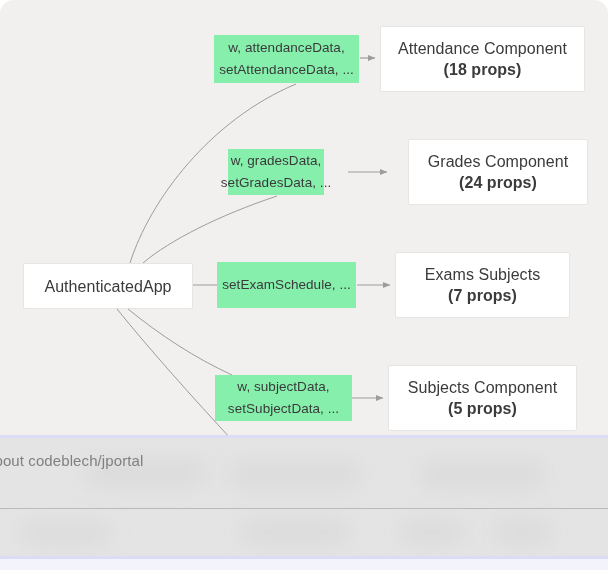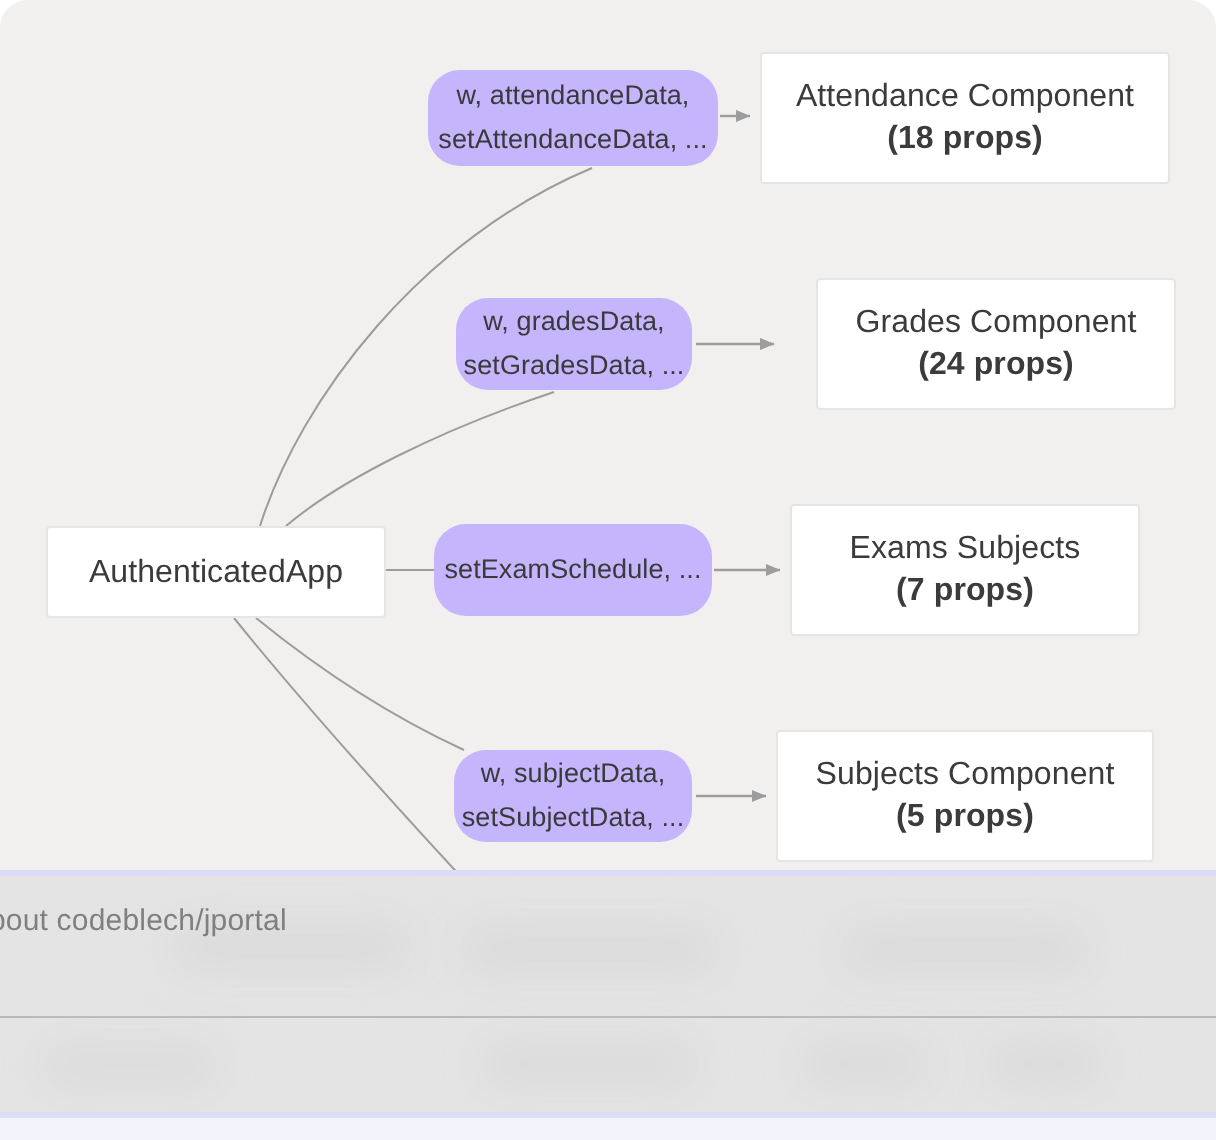--- a/index.html
+++ b/index.html
@@ -58,34 +58,33 @@
     font-size: 16px;
     line-height: 21px;
     text-align: center;
     letter-spacing: 0.05px;
   }
   .node .line2 { display: block; font-weight: bold; }
 
   
   .edge-label {
     position: absolute;
-    background: #c4b5fd;
+    background: #86efac;
     box-sizing: border-box;
     display: flex;
     flex-direction: column;
     align-items: center;
     justify-content: center;
     color: #3a3a3a;
     font-size: 13.5px;
     line-height: 22px;
     text-align: center;
     white-space: nowrap;
     letter-spacing: 0.05px;
     padding: 6px 6px;
-    border-radius: 16px;
   }
 
   
   #bottom-overlay {
     position: absolute;
     left: 0;
     top: 435px;
     width: 608px;
     height: 124px;
     background: #e4e4e4;
@@ -159,30 +158,30 @@
 
     <div class="node" id="node-root" style="left:23px; top:263px; width:170px; height:46px;">
       <span>AuthenticatedApp</span>
     </div>
 
     <div class="edge-label" style="left:214px; top:35px; width:145px; height:48px;">
       <span>w, attendanceData,</span>
       <span class="line2">setAttendanceData, ...</span>
     </div>
 
-    <div class="edge-label" style="left:228px; top:149px; width:118px; height:46px;">
+    <div class="edge-label" style="left:228px; top:149px; width:96px; height:46px;">
       <span>w, gradesData,</span>
       <span class="line2">setGradesData, ...</span>
     </div>
 
     <div class="edge-label" style="left:217px; top:262px; width:139px; height:46px;">
       <span class="line2">setExamSchedule, ...</span>
     </div>
 
-    <div class="edge-label" style="left:227px; top:375px; width:119px; height:46px;">
+    <div class="edge-label" style="left:215px; top:375px; width:137px; height:46px;">
       <span>w, subjectData,</span>
       <span class="line2">setSubjectData, ...</span>
     </div>
 
     <div class="node" style="left:380px; top:26px; width:205px; height:66px;">
       <span>Attendance Component</span>
       <span class="line2">(18 props)</span>
     </div>
 
     <div class="node" style="left:408px; top:139px; width:180px; height:66px;">

